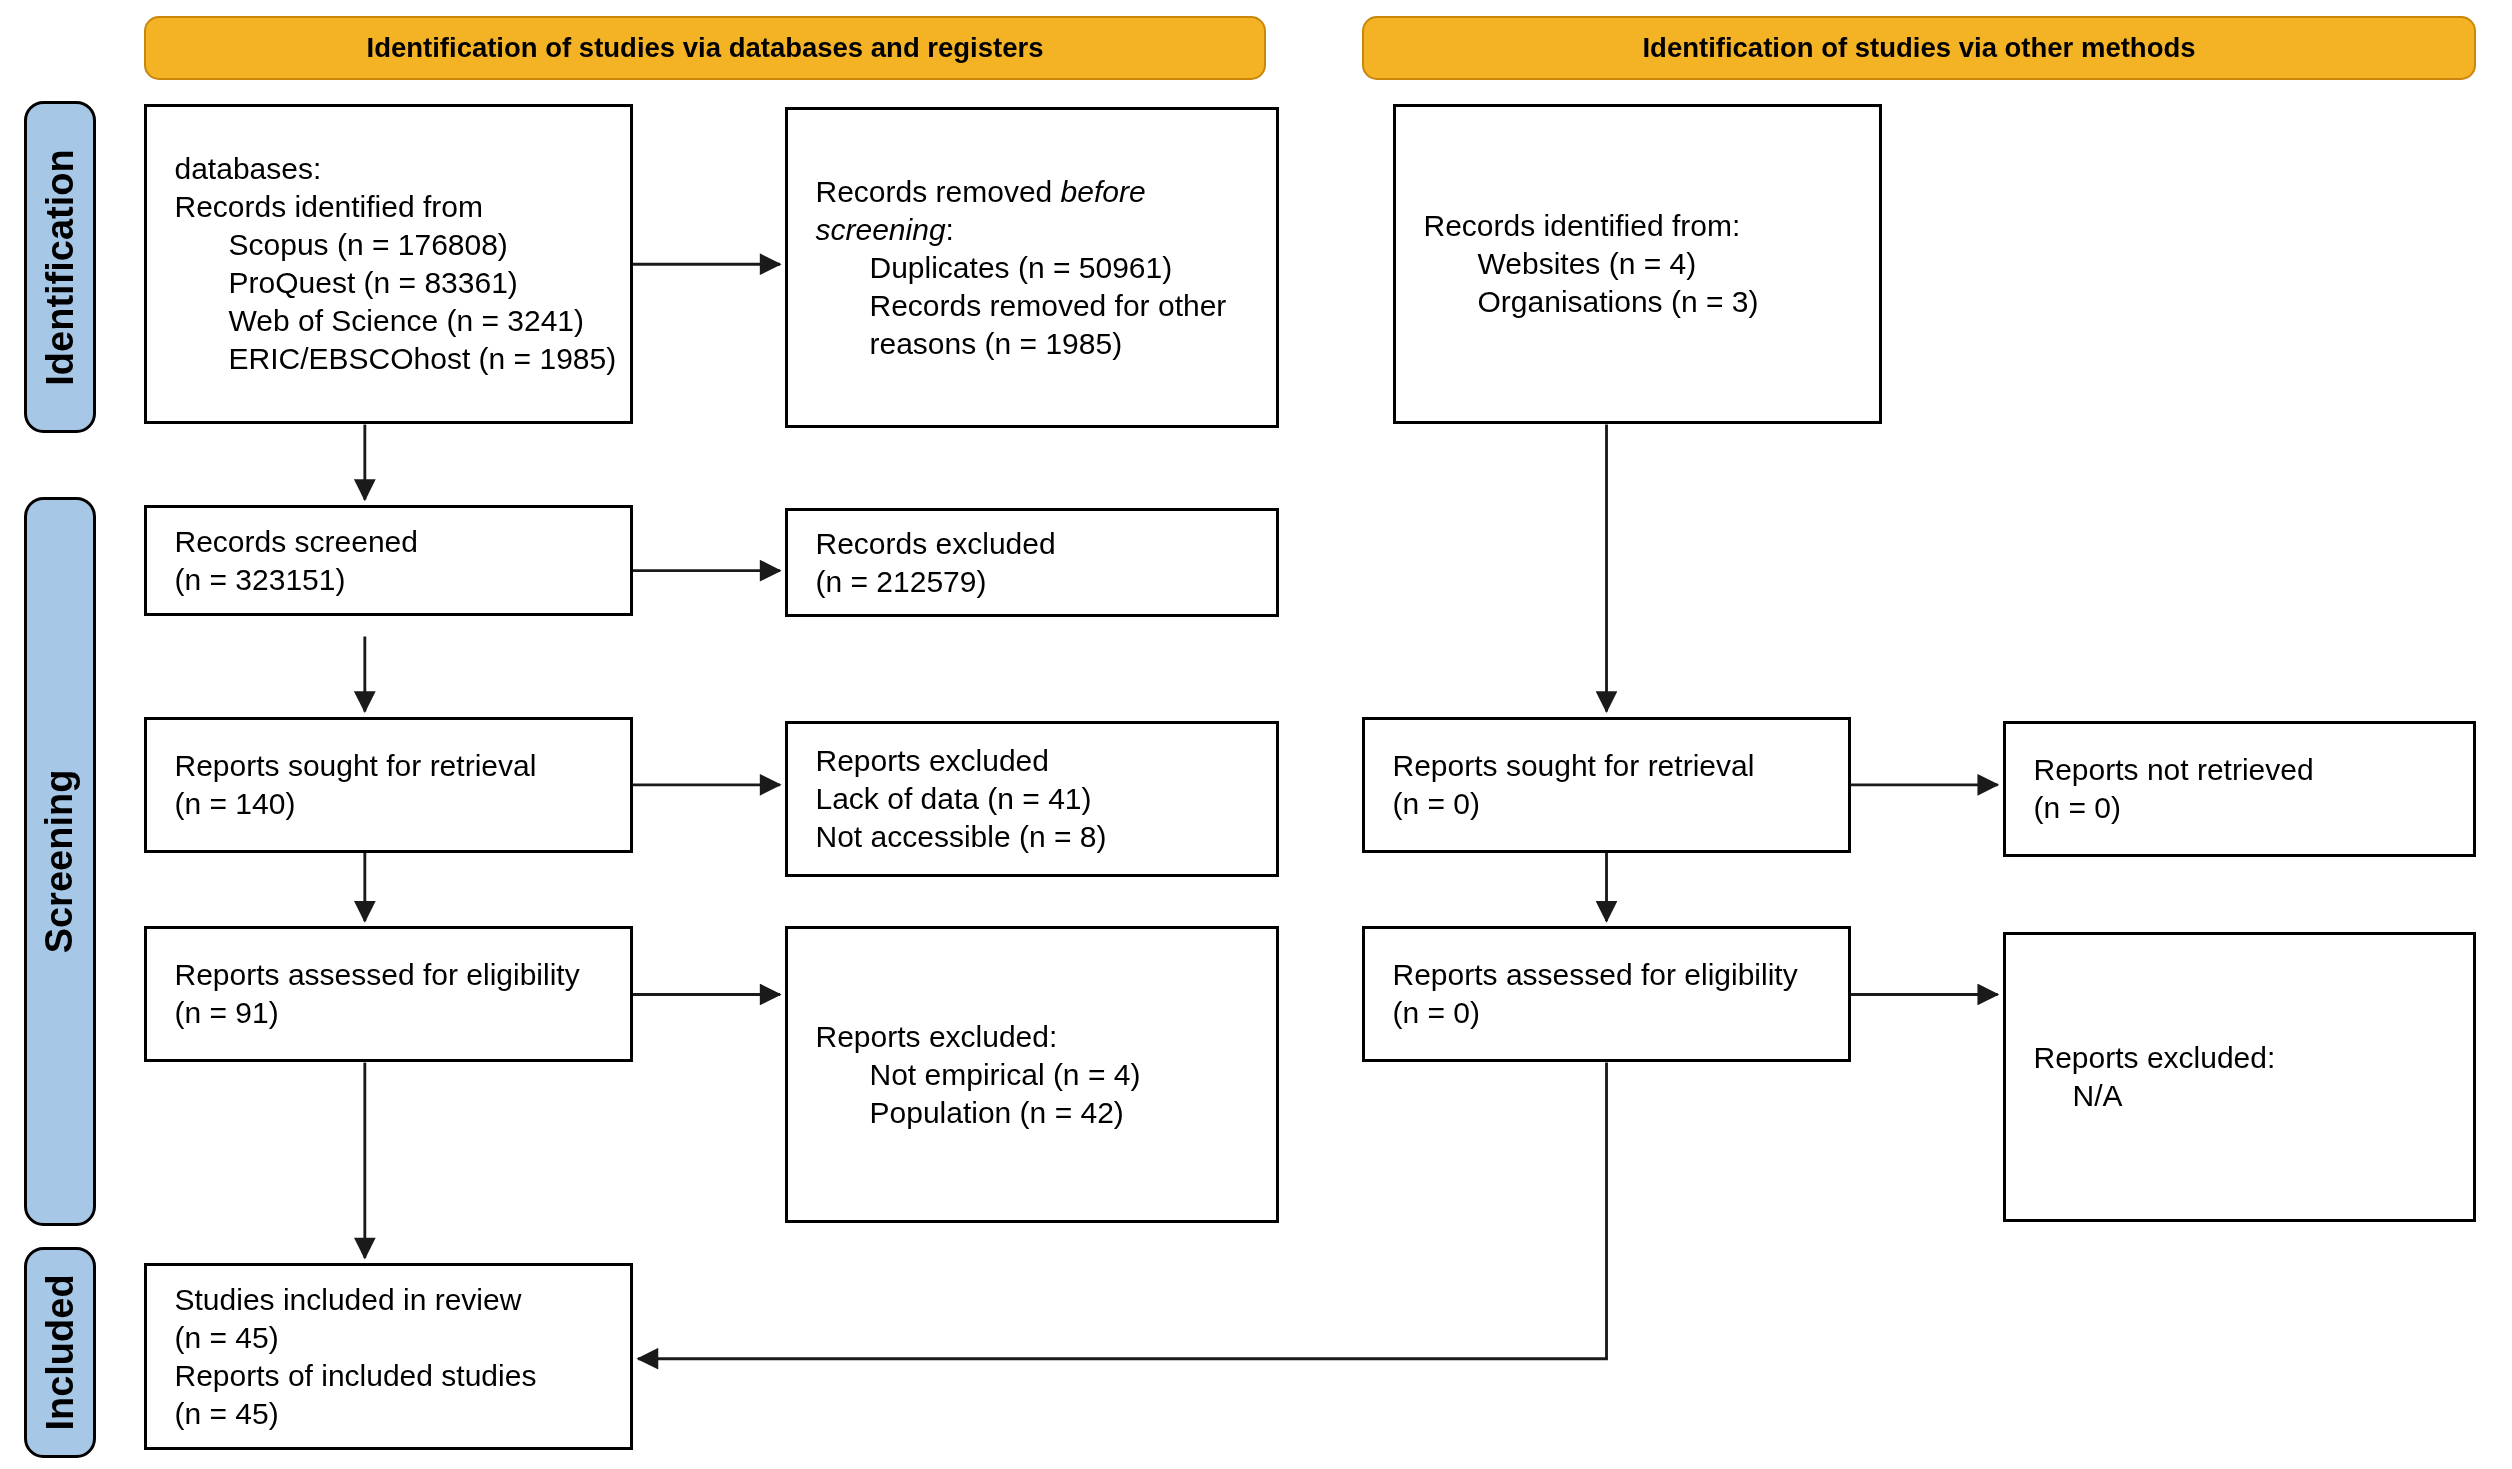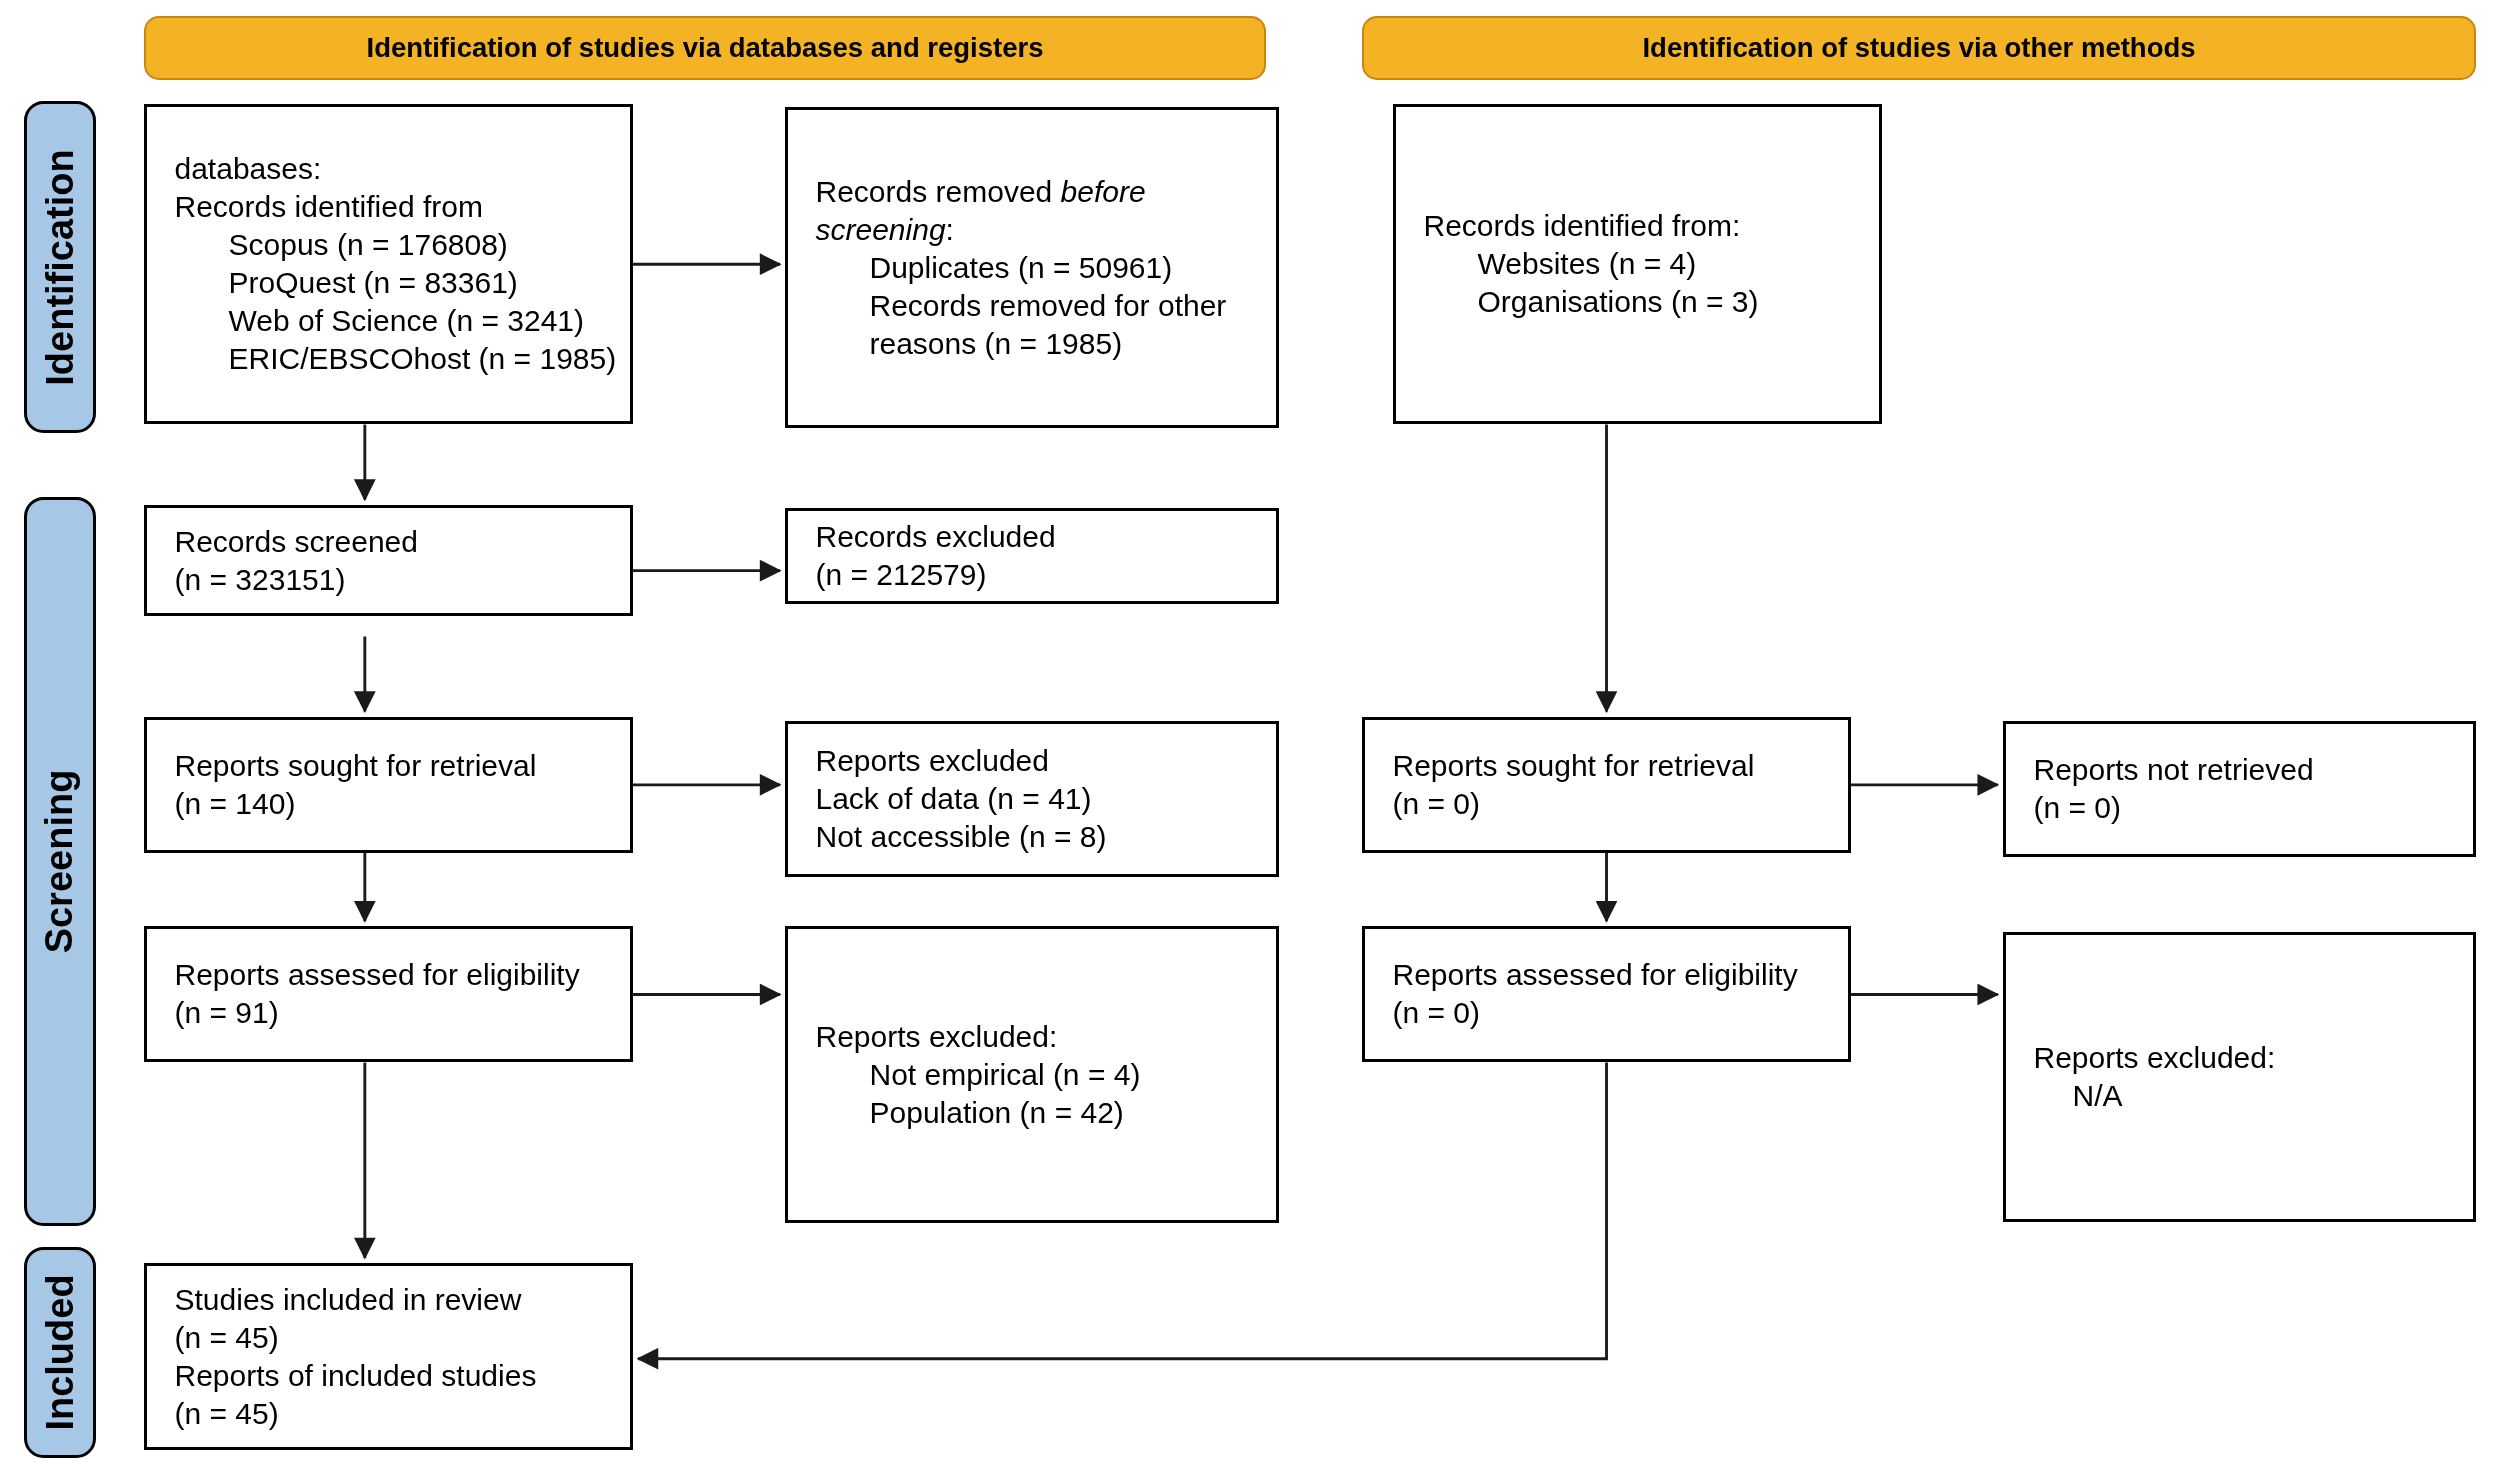--- a/index.html
+++ b/index.html
@@ -78,21 +78,21 @@
     <div class="line">Reports of included studies</div>
     <div class="line">(n = 45)</div>
   </div>
 
   <div class="box" style="left:785px;top:107px;width:494px;height:321px;">
     <div class="line"><span>Records removed </span><span class="it">before screening</span><span>:</span></div>
     <div class="line indent">Duplicates (n = 50961)</div>
     <div class="line indent">Records removed for other reasons (n = 1985)</div>
   </div>
 
-  <div class="box" style="left:785px;top:508px;width:494px;height:96px;">
+  <div class="box" style="left:785px;top:508px;width:494px;height:109px;">
     <div class="line">Records excluded</div>
     <div class="line">(n = 212579)</div>
   </div>
 
   <div class="box" style="left:785px;top:721px;width:494px;height:156px;">
     <div class="line">Reports excluded</div>
     <div class="line">Lack of data (n = 41)</div>
     <div class="line">Not accessible (n = 8)</div>
   </div>
 

